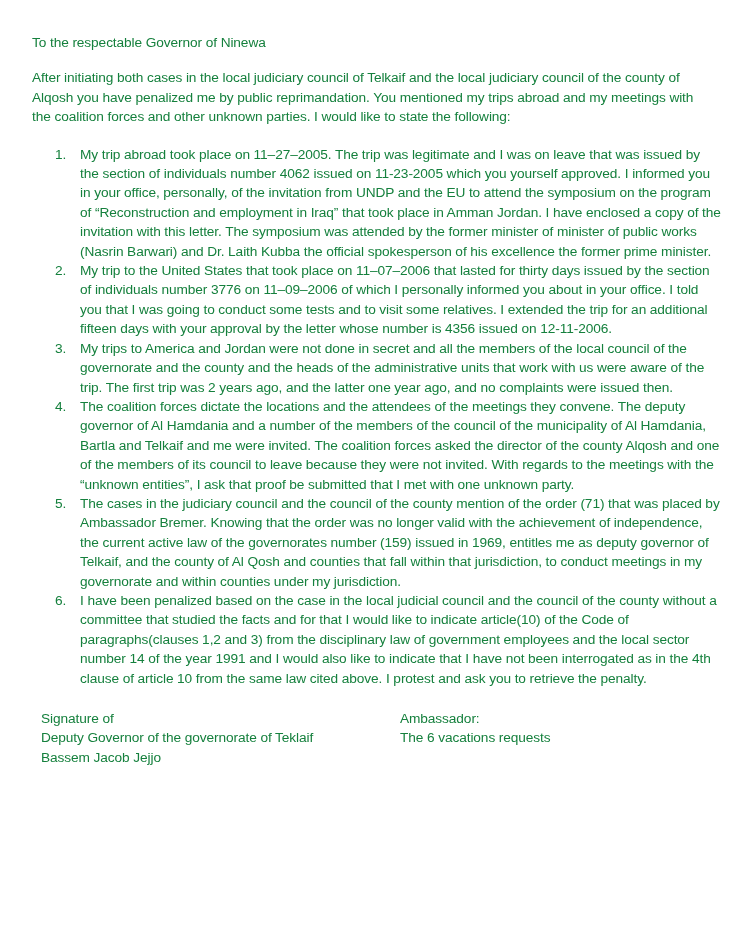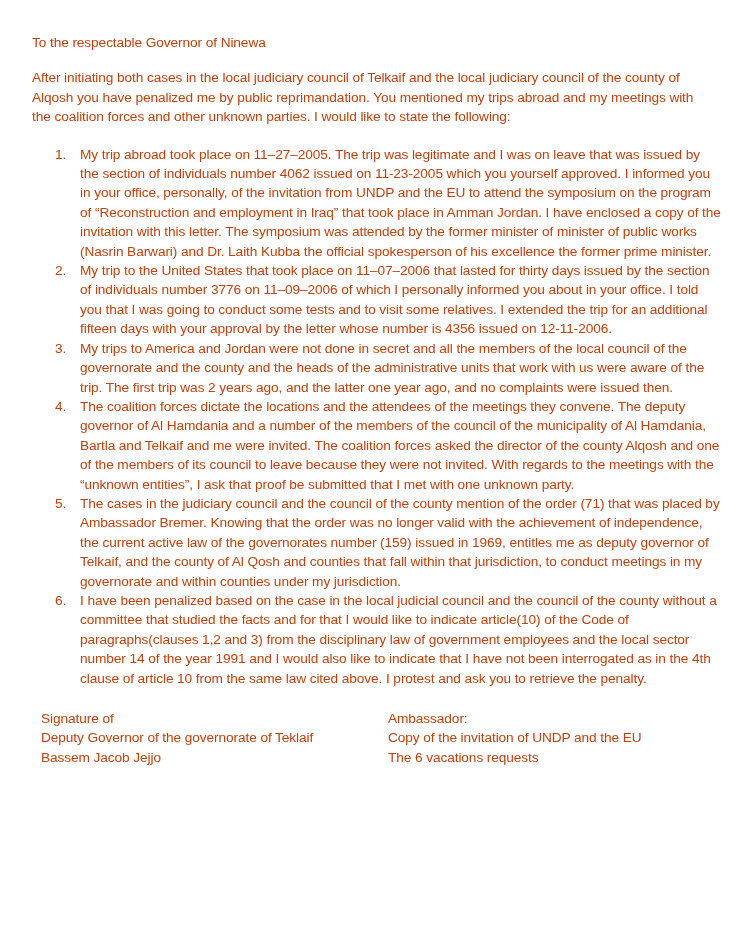--- a/index.html
+++ b/index.html
@@ -12,21 +12,21 @@
     height: 937px;
     overflow: hidden;
     box-sizing: border-box;
   }
   .page {
     box-sizing: border-box;
     width: 754px;
     height: 937px;
     padding: 33px 32px 10px 32px;
     background: #ffffff;
-    color: #c2410c;
+    color: #15803d;
     font-family: "Liberation Sans", sans-serif;
     font-size: 13.7px;
     line-height: 19.4px;
     letter-spacing: -0.1px;
   }
   .salutation {
     margin: 0 0 16px 0;
   }
   .intro {
     margin: 0 8px 18px 0;
@@ -46,20 +46,21 @@
     position: absolute;
     left: -25px;
     top: 0;
   }
   .closing {
     margin: 0 0 19px 0;
   }
   .sig-row {
     display: flex;
     padding-left: 9px;
+    gap: 12px;
   }
   .sig-left {
     width: 347px;
     flex: 0 0 347px;
   }
   .sig-right {
     flex: 1;
   }
   .line {
     min-height: 19.4px;
@@ -85,18 +86,17 @@
 
 
   <div class="sig-row">
     <div class="sig-left">
       <div class="line">Signature of</div>
       <div class="line">Deputy Governor of the governorate of Teklaif</div>
       <div class="line">Bassem Jacob Jejjo</div>
     </div>
     <div class="sig-right">
       <div class="line">Ambassador:</div>
-      <div class="line">Copy of the invitation of UNDP and the EU</div>
       <div class="line">The 6 vacations requests</div>
     </div>
   </div>
 
 </div>
 
 </body></html>

